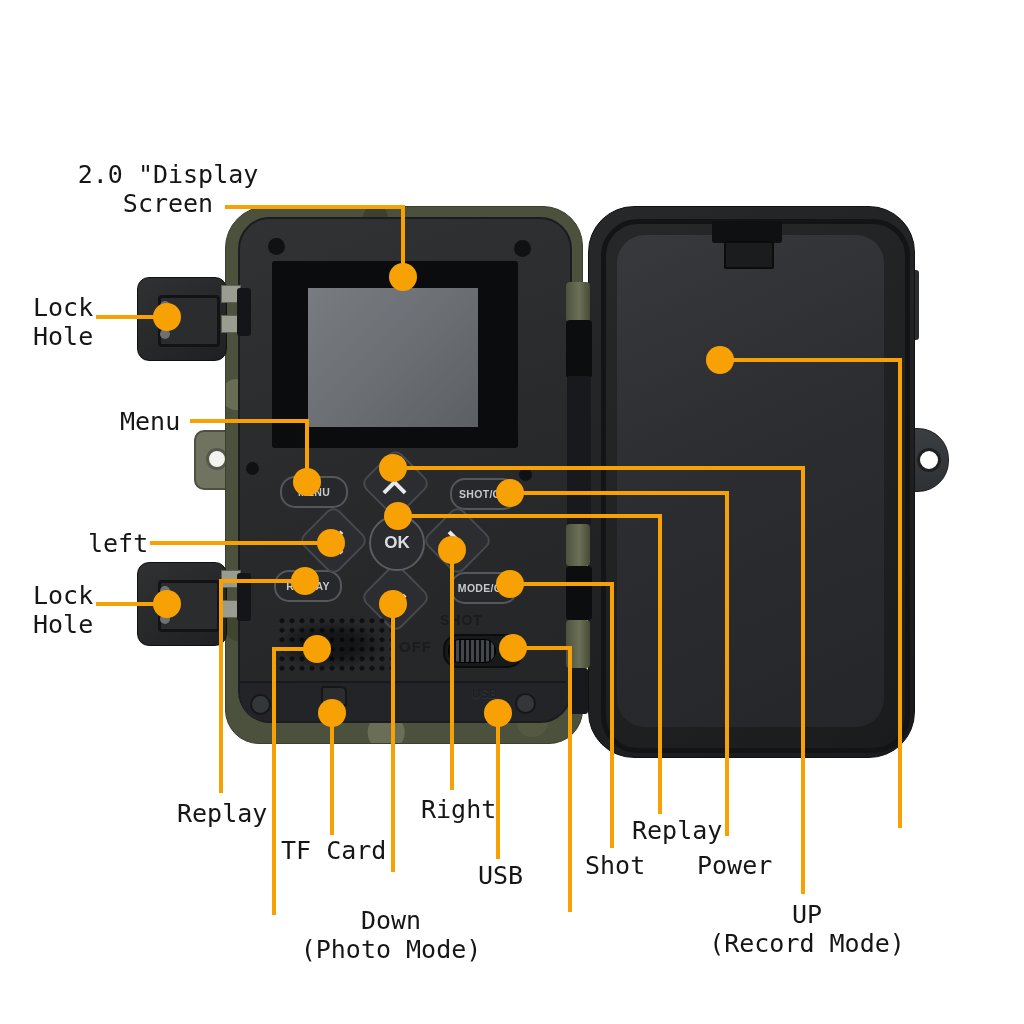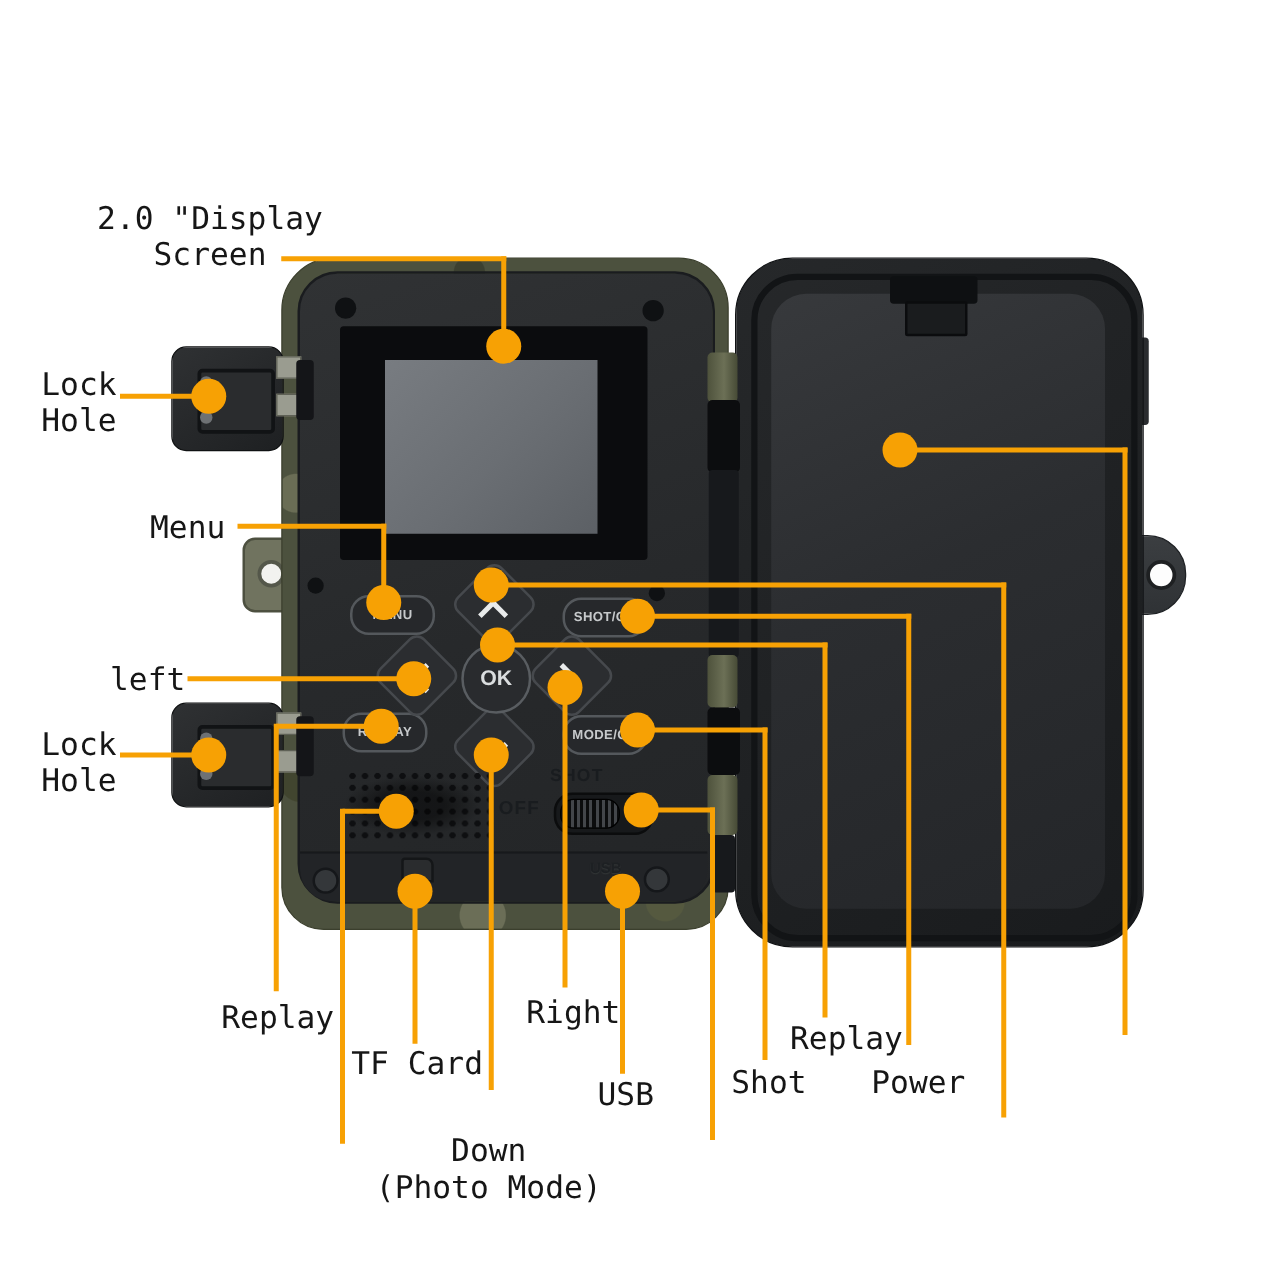--- a/index.html
+++ b/index.html
@@ -233,14 +233,16 @@
 Hole</div>
   <div class="lbl" style="left:177px;top:799px;">Replay</div>
   <div class="lbl" style="left:281px;top:836px;">TF Card</div>
   <div class="lbl ctr" style="left:291px;top:875px;width:200px;margin-top:31px;">Down
 (Photo Mode)</div>
   <div class="lbl" style="left:421px;top:795px;">Right</div>
   <div class="lbl" style="left:478px;top:861px;">USB</div>
   <div class="lbl" style="left:585px;top:851px;">Shot</div>
   <div class="lbl" style="left:632px;top:816px;">Replay</div>
   <div class="lbl" style="left:697px;top:851px;">Power</div>
+  <div class="lbl ctr" style="left:682px;top:900px;width:250px;">UP
+(Record Mode)</div>
 
 </div>
 
 </body></html>

